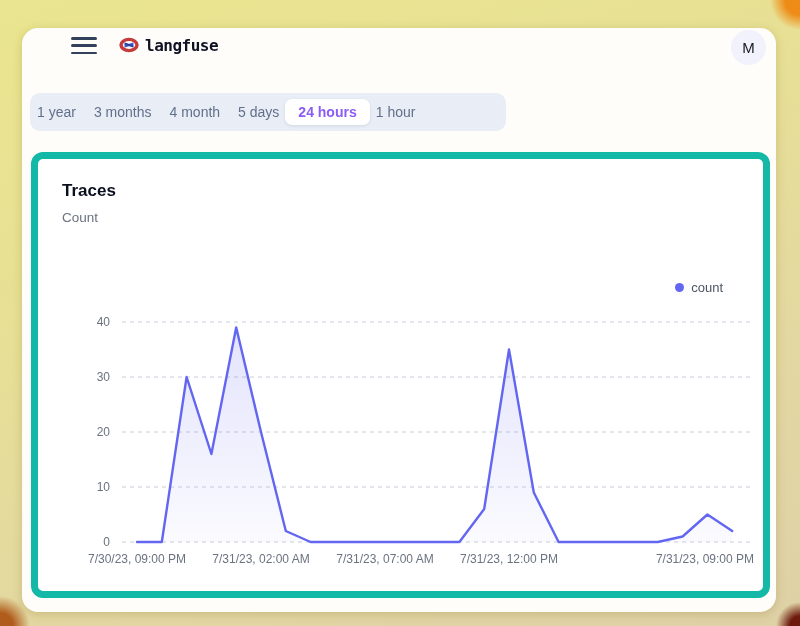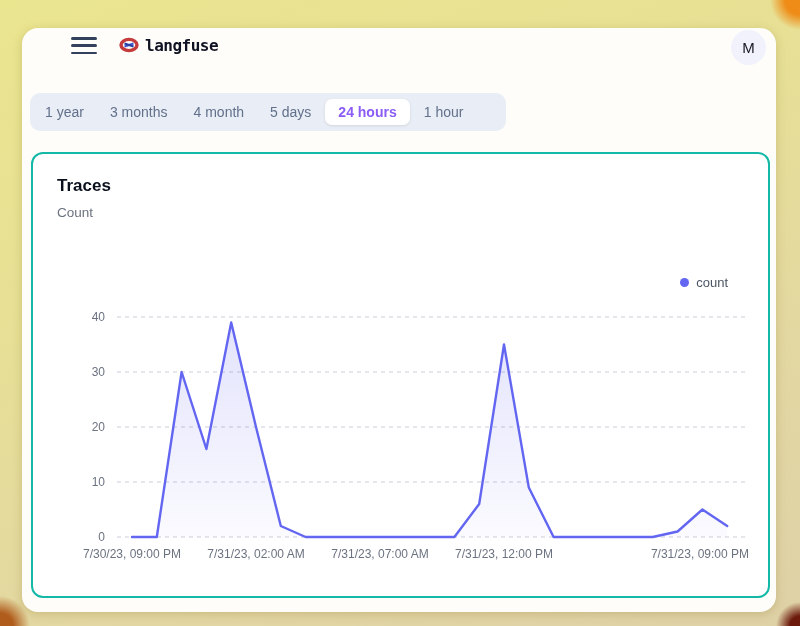--- a/index.html
+++ b/index.html
@@ -28,28 +28,28 @@
   .menu-btn span { display:block; height:2.5px; border-radius:2px; background:#33415c; }
   .logo { position:absolute; left:61px; top:7px; width:20px; height:20px; }
   .brand { position:absolute; left:87px; top:8px; font-family:"DejaVu Sans Mono", monospace;
            font-weight:bold; font-size:16px; color:#0f1222; letter-spacing:-0.5px; }
   .avatar { position:absolute; right:10px; top:2px; width:35px; height:35px; border-radius:50%;
             background:#f1f2fb; display:flex; align-items:center; justify-content:center;
             font-size:15px; font-weight:500; color:#15181f; cursor:pointer; }
 
   
   .tabs { position:absolute; left:8px; top:65px; width:476px; height:38px; border-radius:10px;
-          background:#e9edf5; display:flex; align-items:center; padding:0 15px; gap:26px; }
+          background:#e9edf5; display:flex; align-items:center; padding:0 7px; gap:18px; }
   .tab { font-size:14px; color:#61708b; cursor:pointer; white-space:nowrap; }
   .tab.selected { background:#ffffff; color:#8b5cf6; font-weight:700; padding:5px 13px;
                   border-radius:7px; box-shadow:0 1px 3px rgba(15,23,42,.10); margin:0 -12px; }
 
   
   .card { position:absolute; left:9px; top:124px; width:739px; height:446px;
-          background:#ffffff; border:2px solid #14b8a6; border-radius:12px; }
+          background:#ffffff; border:7px solid #14b8a6; border-radius:12px; }
   .card-title { position:absolute; left:24px; top:22px; font-size:17px; font-weight:700; color:#0a0f1e; }
   .card-subtitle { position:absolute; left:24px; top:51px; font-size:13.5px; color:#6b7280; }
 
   .legend { position:absolute; right:40px; top:121px; display:flex; align-items:center; gap:7px; }
   .legend-dot { width:9px; height:9px; border-radius:50%; }
   .legend-label { font-size:13px; color:#4b5563; }
 
   .chart-svg { position:absolute; left:0; top:0; }
   .chart-svg text { font-family:"Liberation Sans", sans-serif; font-size:12px; fill:#6b7280; }
 </style>

